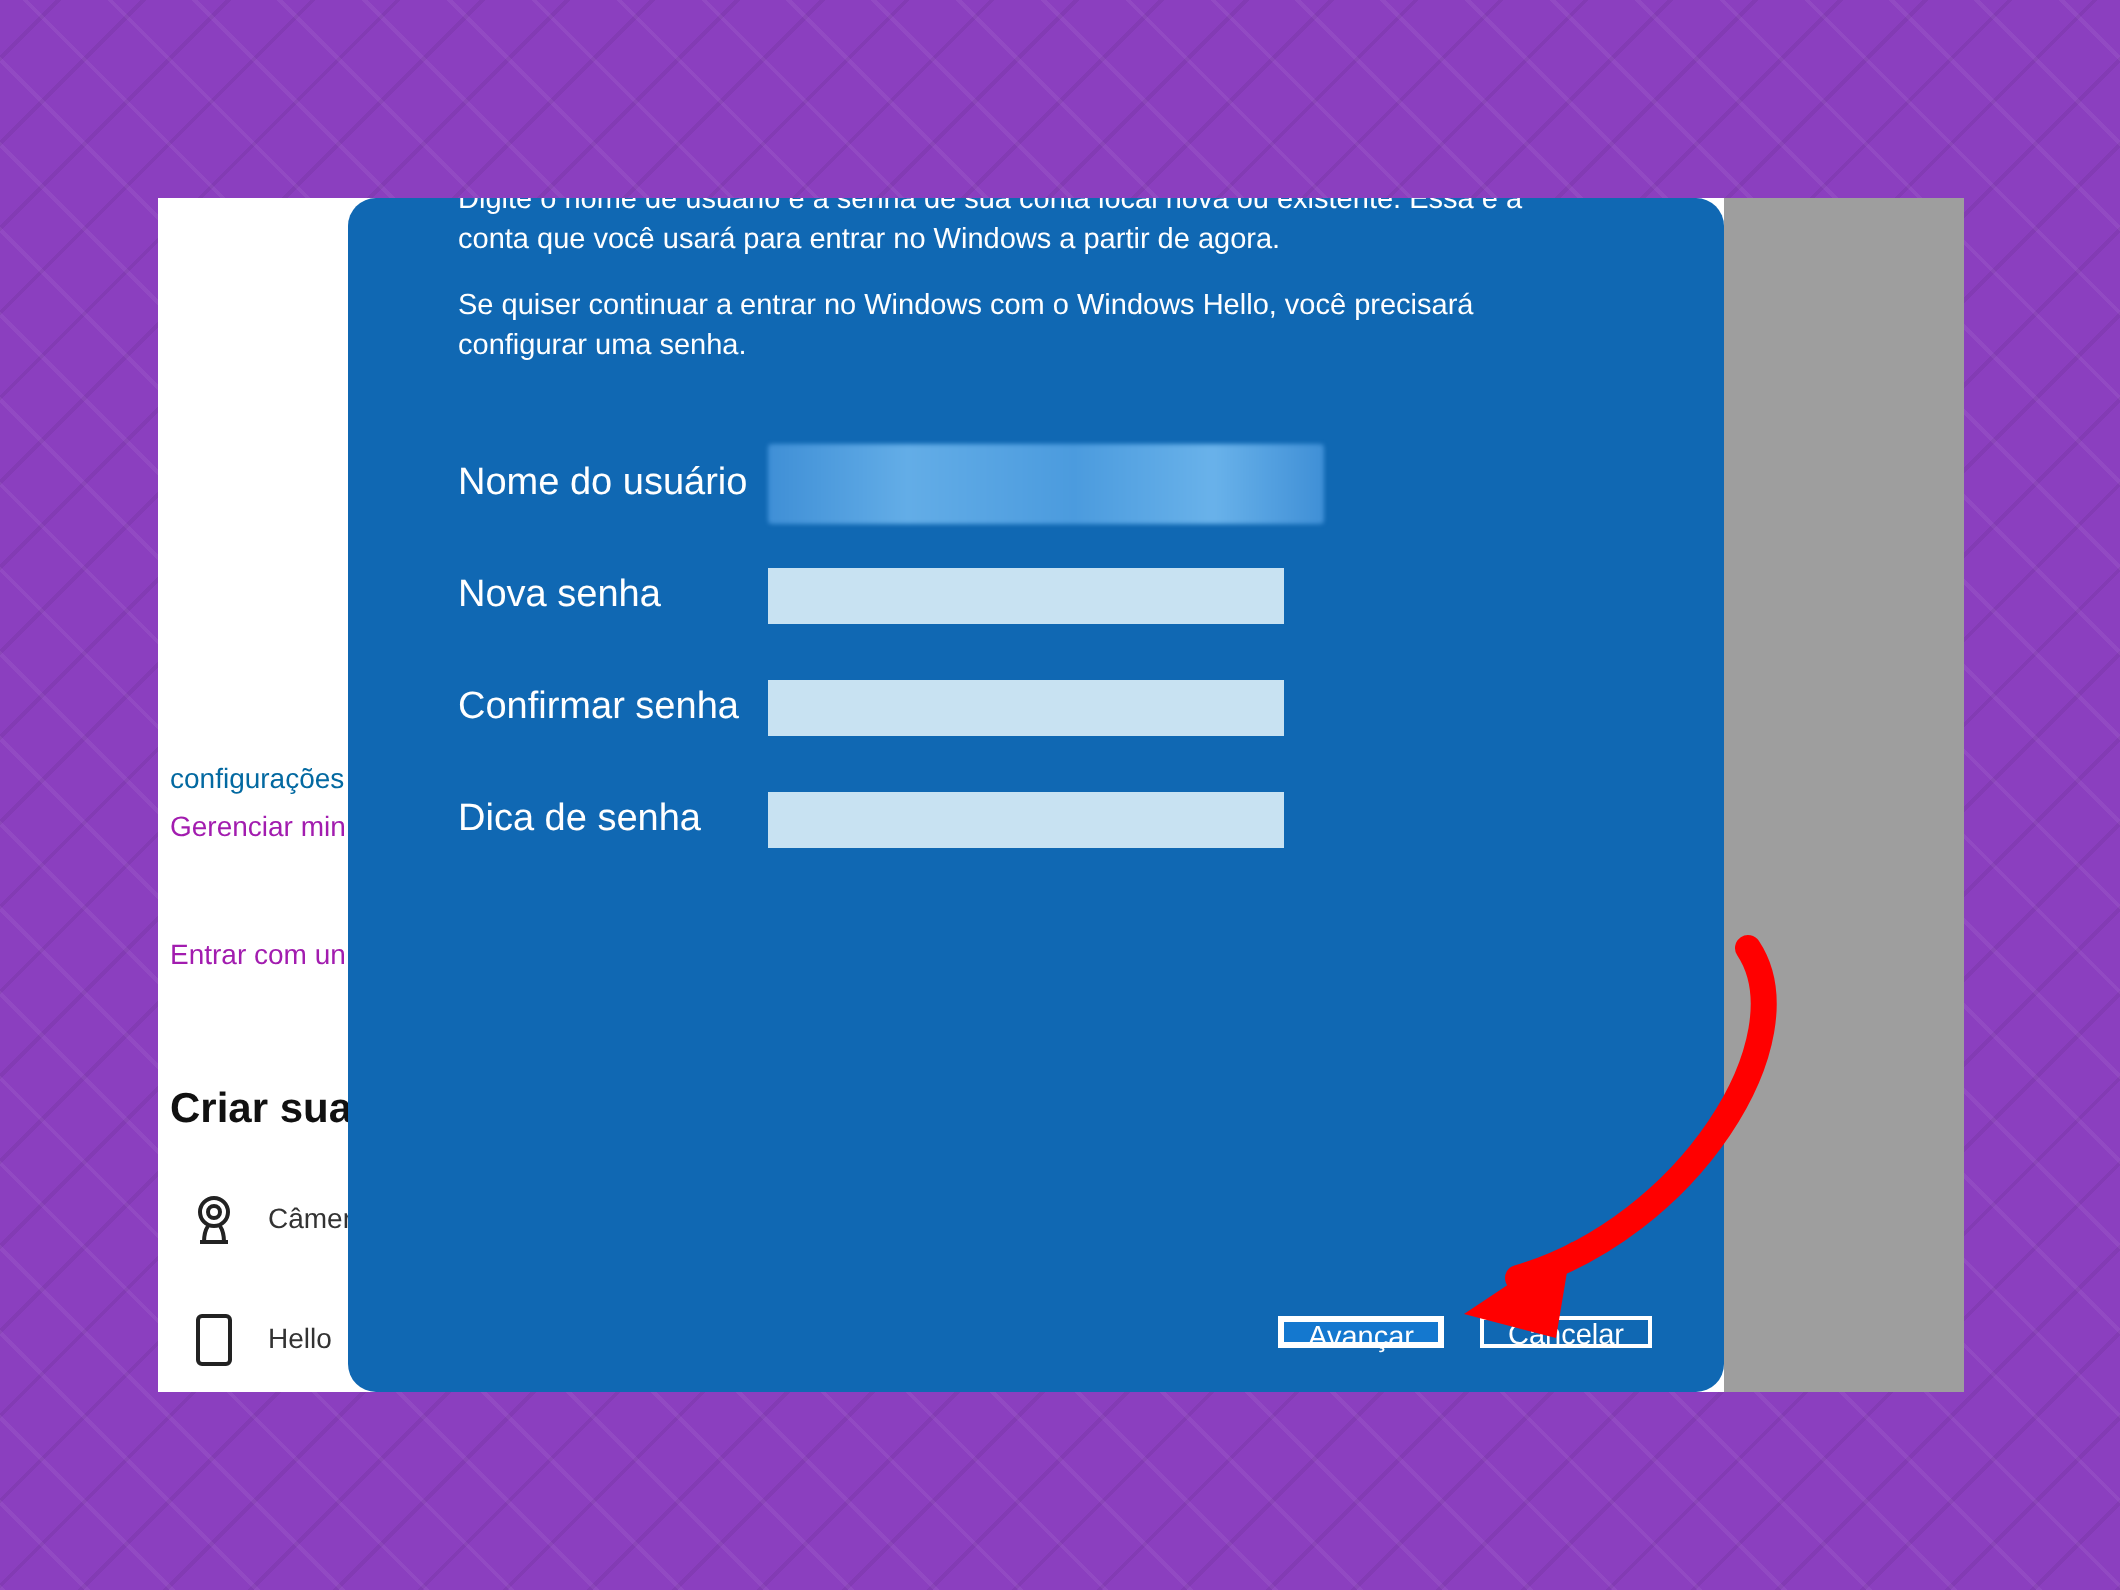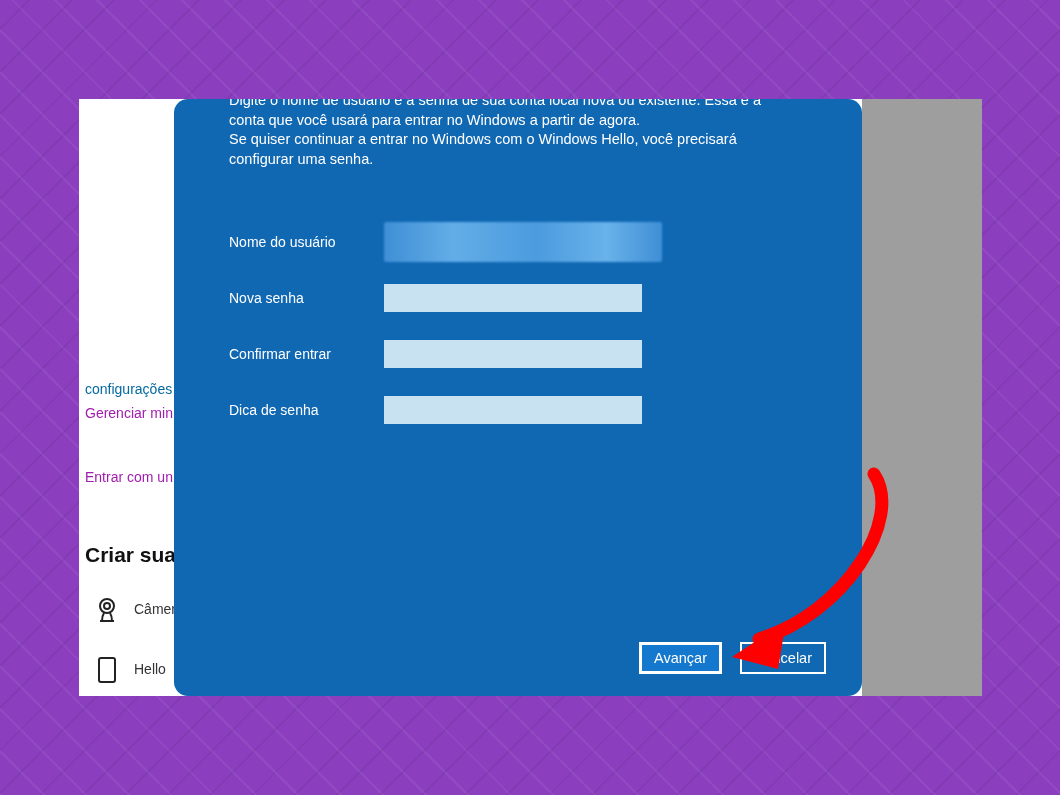--- a/index.html
+++ b/index.html
@@ -61,34 +61,34 @@
       position: absolute;
       left: 55px; right: 62px;
       top: 0;
     }
     .dialog p {
       font-size: 14.5px;
       line-height: 1.35;
       color: #ffffff;
     }
     .dialog p.cut { margin-top: -8px; }
-    .dialog p + p { }
+    .dialog p + p { margin-top: 14px; }
 
     .form {
       position: absolute;
       left: 55px; top: 115px;
     }
     .row {
       display: flex;
       align-items: center;
       height: 56px;
     }
     .row .label {
       width: 155px;
-      font-size: 14px;
+      font-size: 19px;
       color: #ffffff;
     }
     .row .field {
       width: 258px; height: 28px;
       border: none;
       background: #c8e2f2;
       padding: 0 6px;
       font-size: 14px;
       color: #000;
     }
@@ -98,21 +98,21 @@
       filter: blur(1px);
       border-radius: 2px;
     }
 
     .buttons {
       position: absolute;
       right: 36px; bottom: 22px;
       display: flex; gap: 18px;
     }
     .btn {
-      min-width: 82px; height: 32px;
+      min-width: 82px; height: 16px;
       background: transparent;
       color: #ffffff;
       border: 2px solid #ffffff;
       font-size: 14.5px;
       padding: 0 12px;
       cursor: pointer;
     }
     .btn.primary {
       background: #1478cf;
       border: 3px solid #ffffff;
@@ -164,21 +164,21 @@
       <div class="form">
         <div class="row">
           <span class="label">Nome do usuário</span>
           <div class="blurred"></div>
         </div>
         <div class="row">
           <span class="label">Nova senha</span>
           <input class="field" type="password" value="" style="">
         </div>
         <div class="row">
-          <span class="label">Confirmar entrar</span>
+          <span class="label">Confirmar senha</span>
           <input class="field" type="password" value="" style="">
         </div>
         <div class="row">
           <span class="label">Dica de senha</span>
           <input class="field" type="text" value="" style="">
         </div>
       </div>
 
       <div class="buttons">
         <button class="btn primary">Avançar</button>

